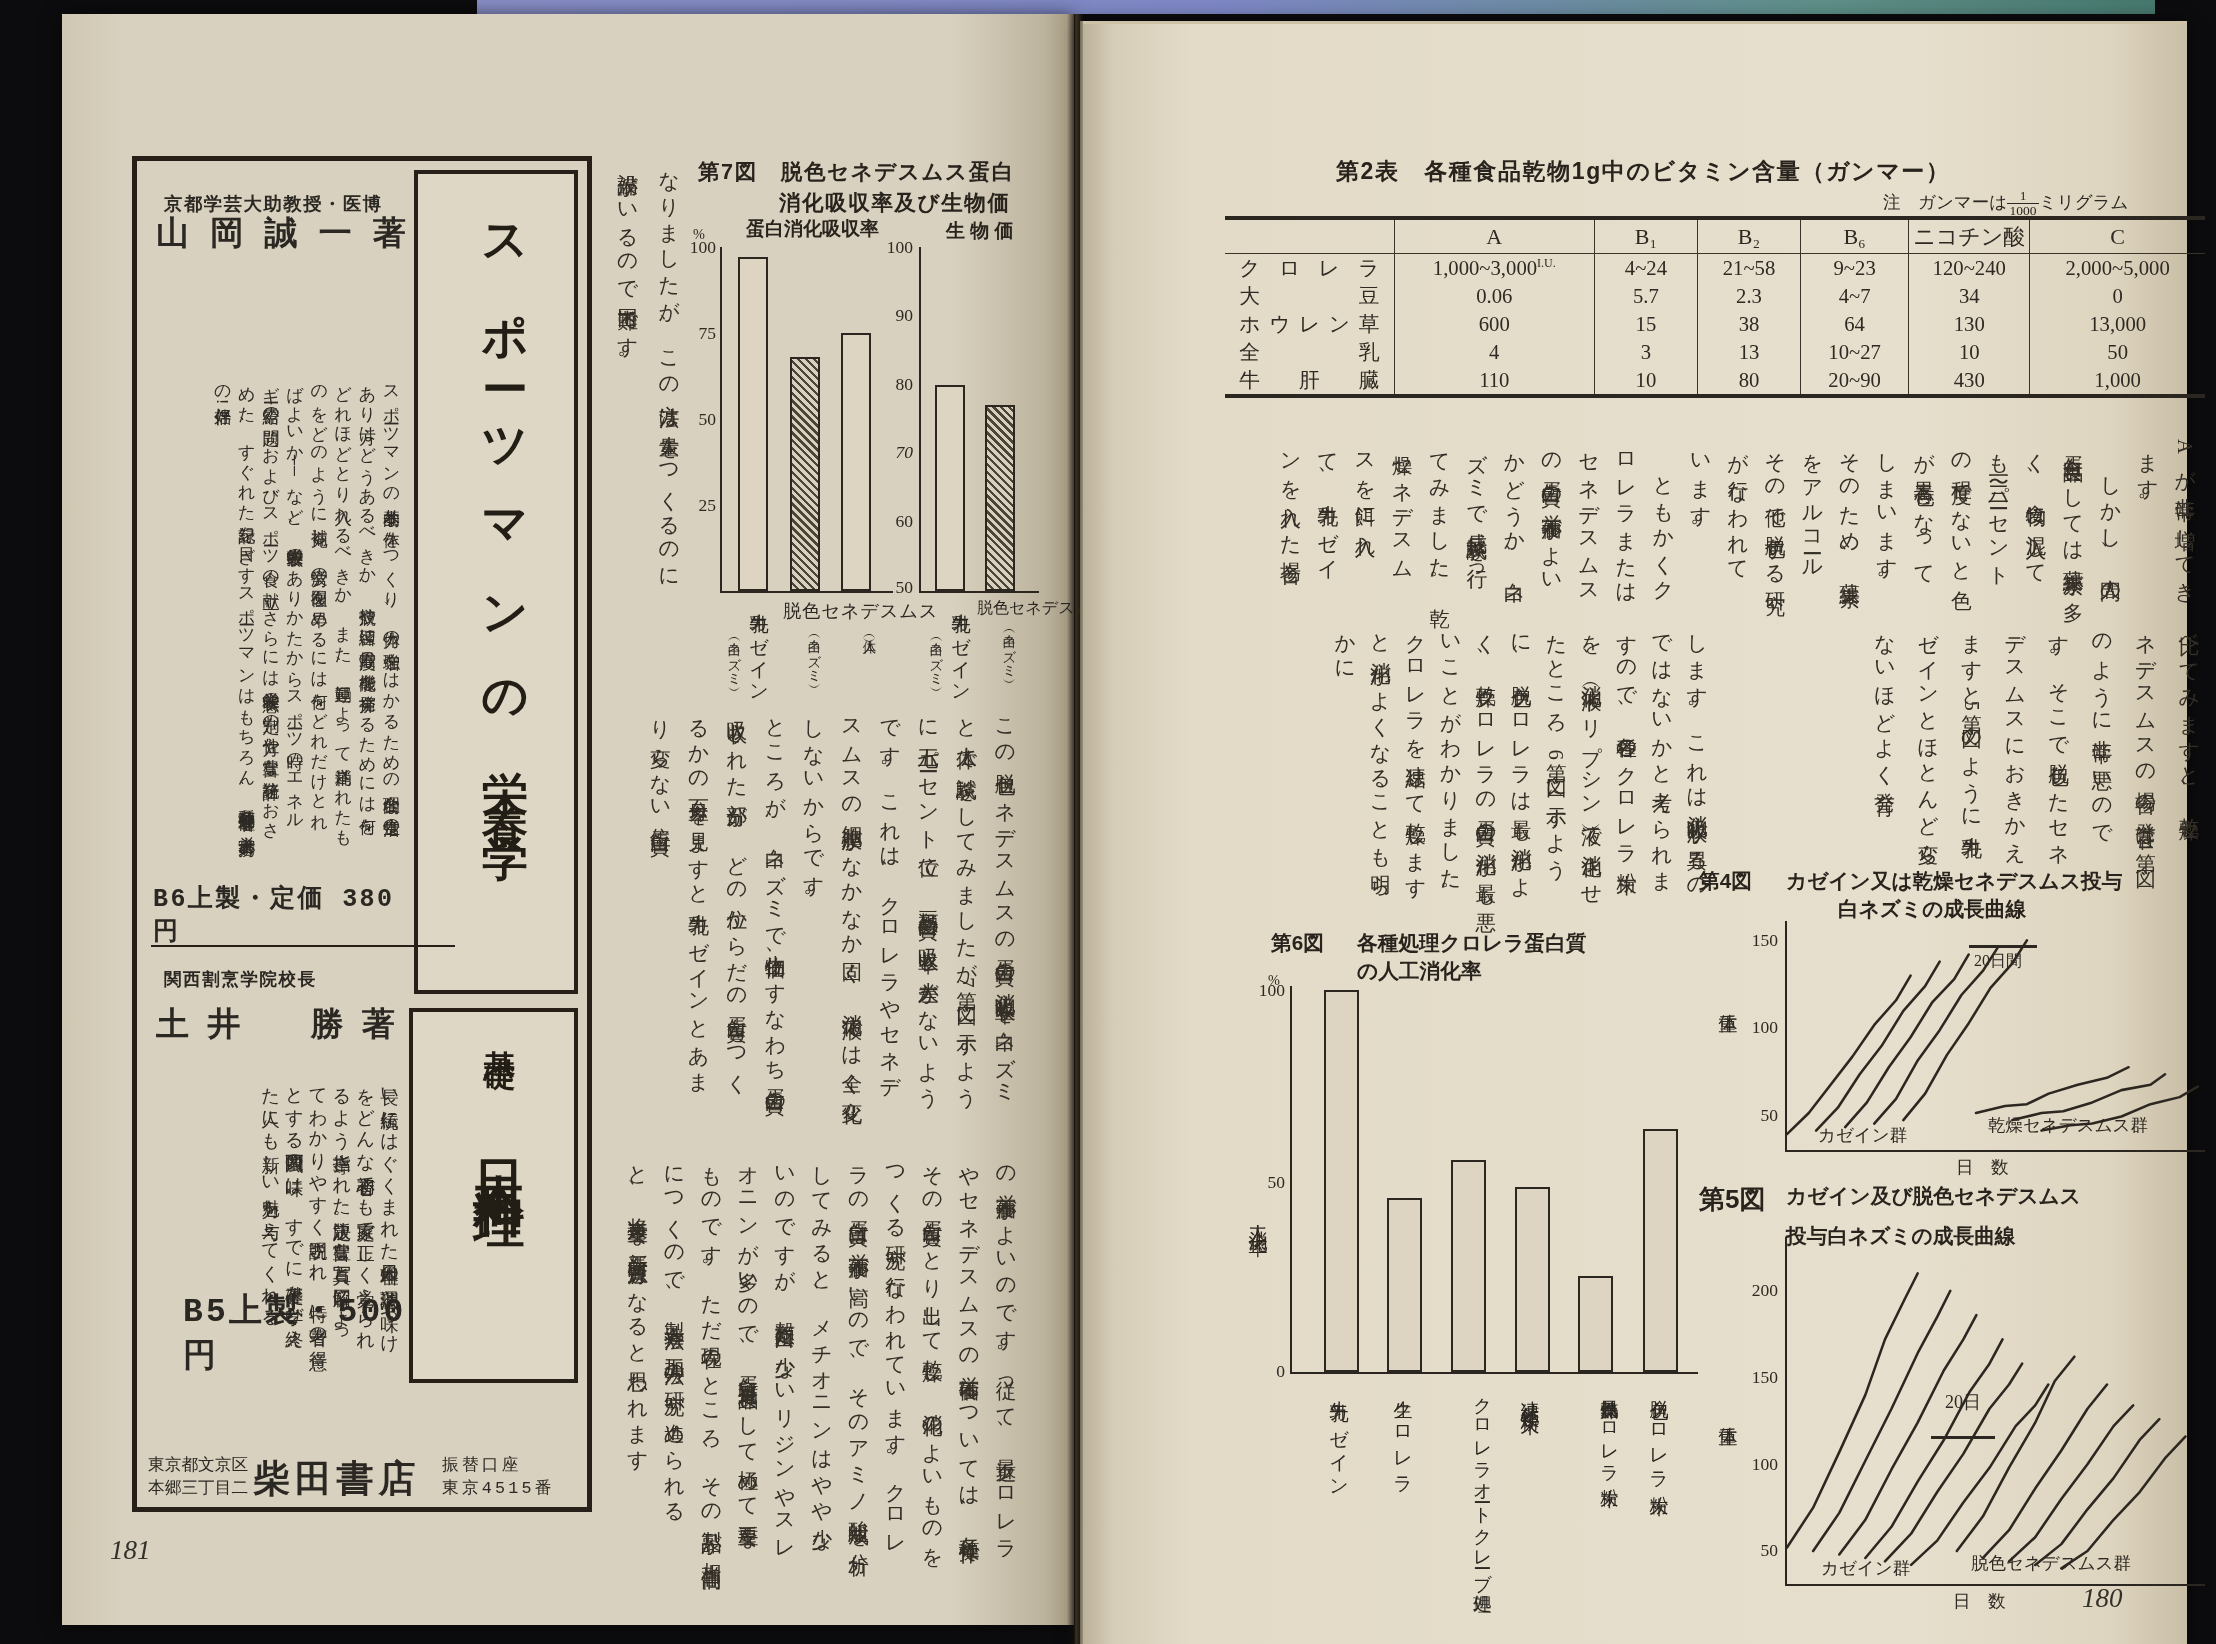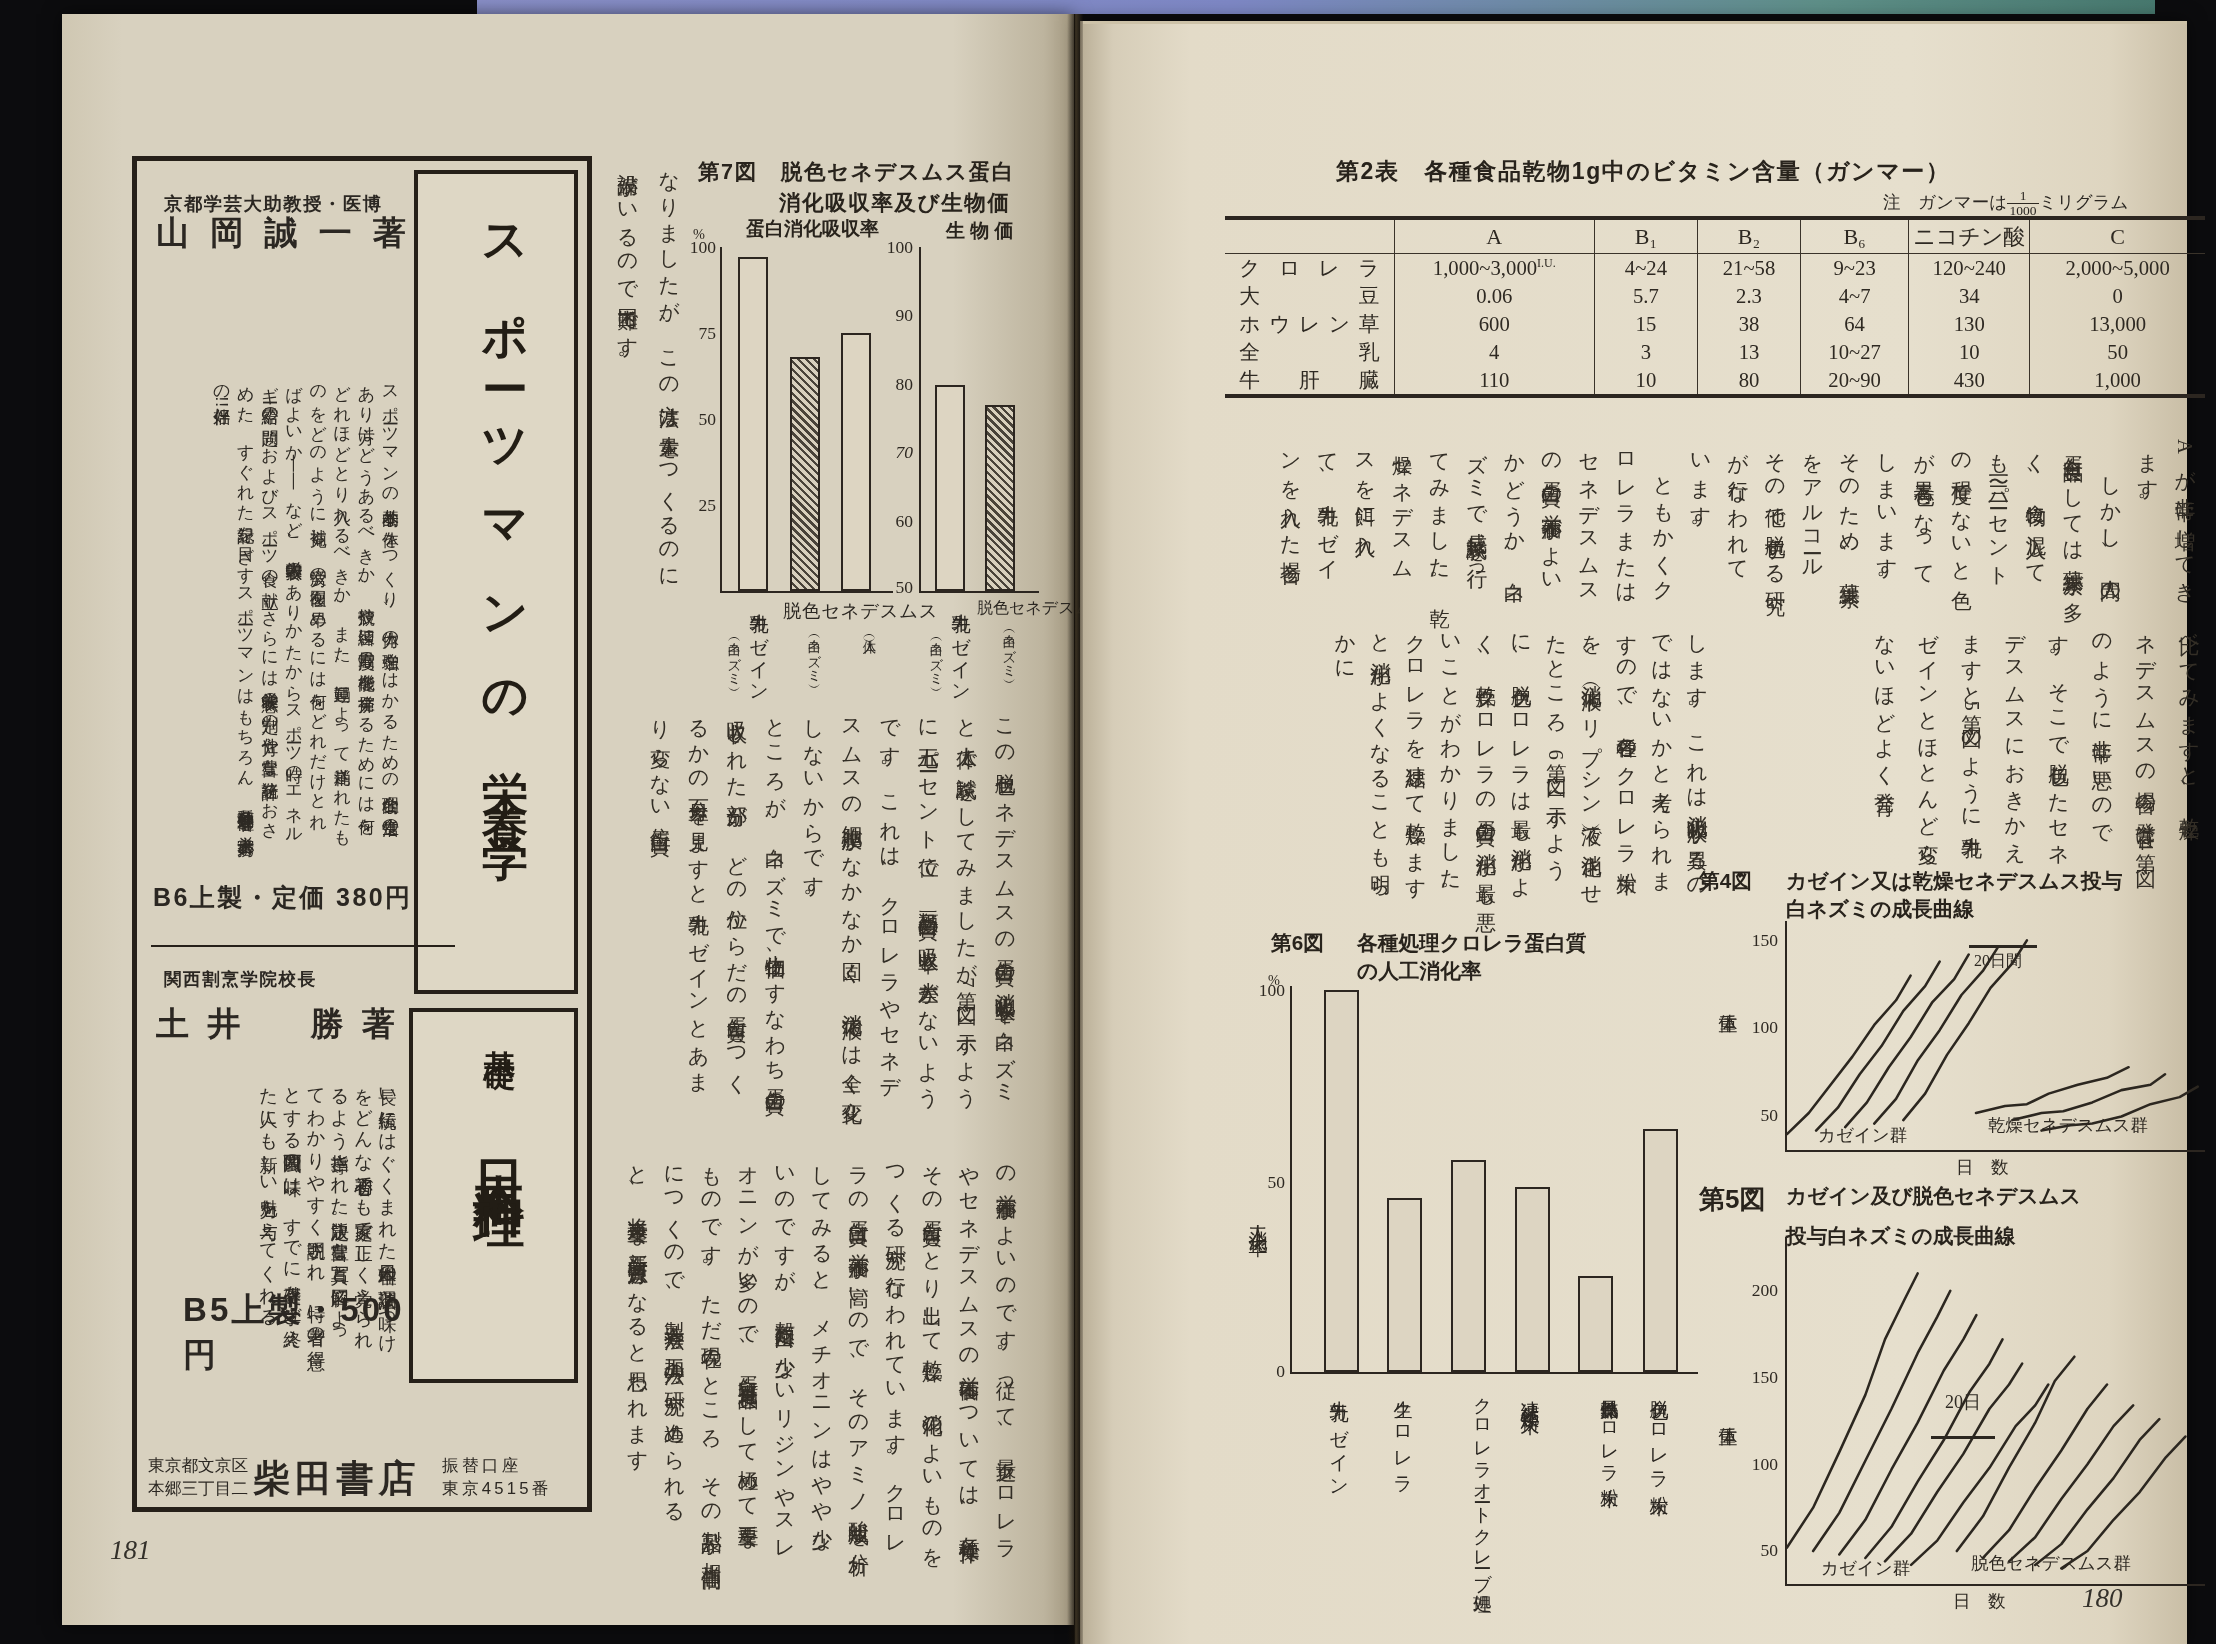--- a/index.html
+++ b/index.html
@@ -15,21 +15,21 @@
   #page-right{left:1080px;top:20.7px;width:1107px;height:1624px;
     background:linear-gradient(90deg,#b9ae96 0%,#d6cdb8 3%,#e3dbc8 10%,#e6dfcd 75%,#ded5c0 93%,#c9bea6 100%);
     box-shadow:0 0 17.5px rgba(0,0,0,.55);}
   #spine{left:1067px;top:14.3px;width:16px;height:1630px;
     background:linear-gradient(90deg,rgba(20,15,8,0) 0%,rgba(20,15,8,.65) 45%,#3a3122 55%,rgba(20,15,8,.2) 100%);}
   .page-edge{background:#cdc2a8;height:3.2px;}
   
   .v{writing-mode:vertical-rl;}
   .pre{white-space:pre-line;}
   .serif{font-family:"Liberation Serif",serif;}
-  .sans{font-family:Liberation Sans, sans-serif;}
+  .sans{font-family:Liberation Mono, monospace;}
   .body-col{writing-mode:vertical-rl;font-size:20.7px;letter-spacing:2.4px;color:#332e26;}
   
   #ad-frame{left:132px;top:156px;width:450px;height:1346px;border:5.6px solid #262019;}
   .ad-box{border:4px solid #262019;}
   .giant{writing-mode:vertical-rl;font-weight:bold;color:#221d15;}
   
   #t2{border-collapse:collapse;table-layout:fixed;width:980px;}
   #t2 td,#t2 th{border-left:1.6px solid #3a332a;border-right:1.6px solid #3a332a;
      font-size:20.7px;text-align:center;padding:1.6px 3.2px;font-weight:normal;color:#2e2922;}
   #t2 thead th{border-bottom:1.6px solid #3a332a;font-size:22px;}
@@ -226,21 +226,21 @@
 </div>
 
 <div class="abs body-col pre" style="left:1242px;top:439px;width:961px;height:156px;line-height:1.8;">Aが非常に増してきます。
 　しかし、人間の蛋白食品としては葉緑素が多く、食物に混入しても一〜三パーセントの程度でないと色が黒青色となってしまいます。そのため、葉緑素をアルコールその他で脱色する研究が行なわれています。
 　ともかくクロレラまたはセネデスムスの蛋白質の栄養価がよいかどうか、白ネズミで成長試験を行ってみました。乾燥セネデスムスを餌に入れて、牛乳カゼインを入れた場合と</div>
 <div class="abs body-col pre" style="left:1719px;top:620px;width:491px;height:237px;line-height:2.1;">比べてみますと、乾燥セネデスムスの場合の発育は第4図のように非常に悪いのです。そこで脱色したセネデスムスにおきかえますと第5図のように牛乳カゼインとほとんど変らないほどよく発育</div>
 <div class="abs body-col pre" style="left:1245px;top:620px;width:469px;height:288px;line-height:1.7;">します。これは消化吸収が異るのではないかと考えられますので、各種のクロレラ粉末を、消化液（トリプシン液）で消化させたところ、第6図に示すように、脱色クロレラは最も消化がよく、乾燥クロレラの蛋白質の消化が最も悪いことがわかりました。クロレラを凍結して乾燥しますと消化がよくなることも明らかに</div>
 
 <div class="abs figcap" style="left:1699px;top:867px;font-size:20.7px;">第4図</div>
 <div class="abs figcap" style="left:1786px;top:867px;font-size:20.7px;">カゼイン又は乾燥セネデスムス投与</div>
-<div class="abs figcap" style="left:1786px;top:895px;font-size:20.7px;">白ネズミの成長曲線</div>
+<div class="abs figcap" style="left:1838px;top:895px;font-size:20.7px;">白ネズミの成長曲線</div>
 
 <div class="abs tick" style="left:1746px;top:930px;width:32px;">150</div>
 <div class="abs tick" style="left:1746px;top:1017px;width:32px;">100</div>
 <div class="abs tick" style="left:1746px;top:1105px;width:32px;">50</div>
 <div class="abs v axlab" style="left:1715px;top:999px;font-size:19px;">体重</div>
 
 <div class="abs plot" style="left:1785px;top:921px;width:418px;height:229px;">
   <svg style="left:0;top:0;width:418px;height:229px;" viewBox="0 0 526 288" preserveAspectRatio="none">
       <polyline points="0.0,268.1 27.4,241.5 54.9,206.0 82.3,170.6 109.8,130.7 137.2,99.7 155.5,68.7"></polyline>
       <polyline points="36.6,263.6 64.0,234.8 91.5,192.8 118.9,157.3 146.4,113.0 173.8,82.0 192.1,51.0"></polyline>

